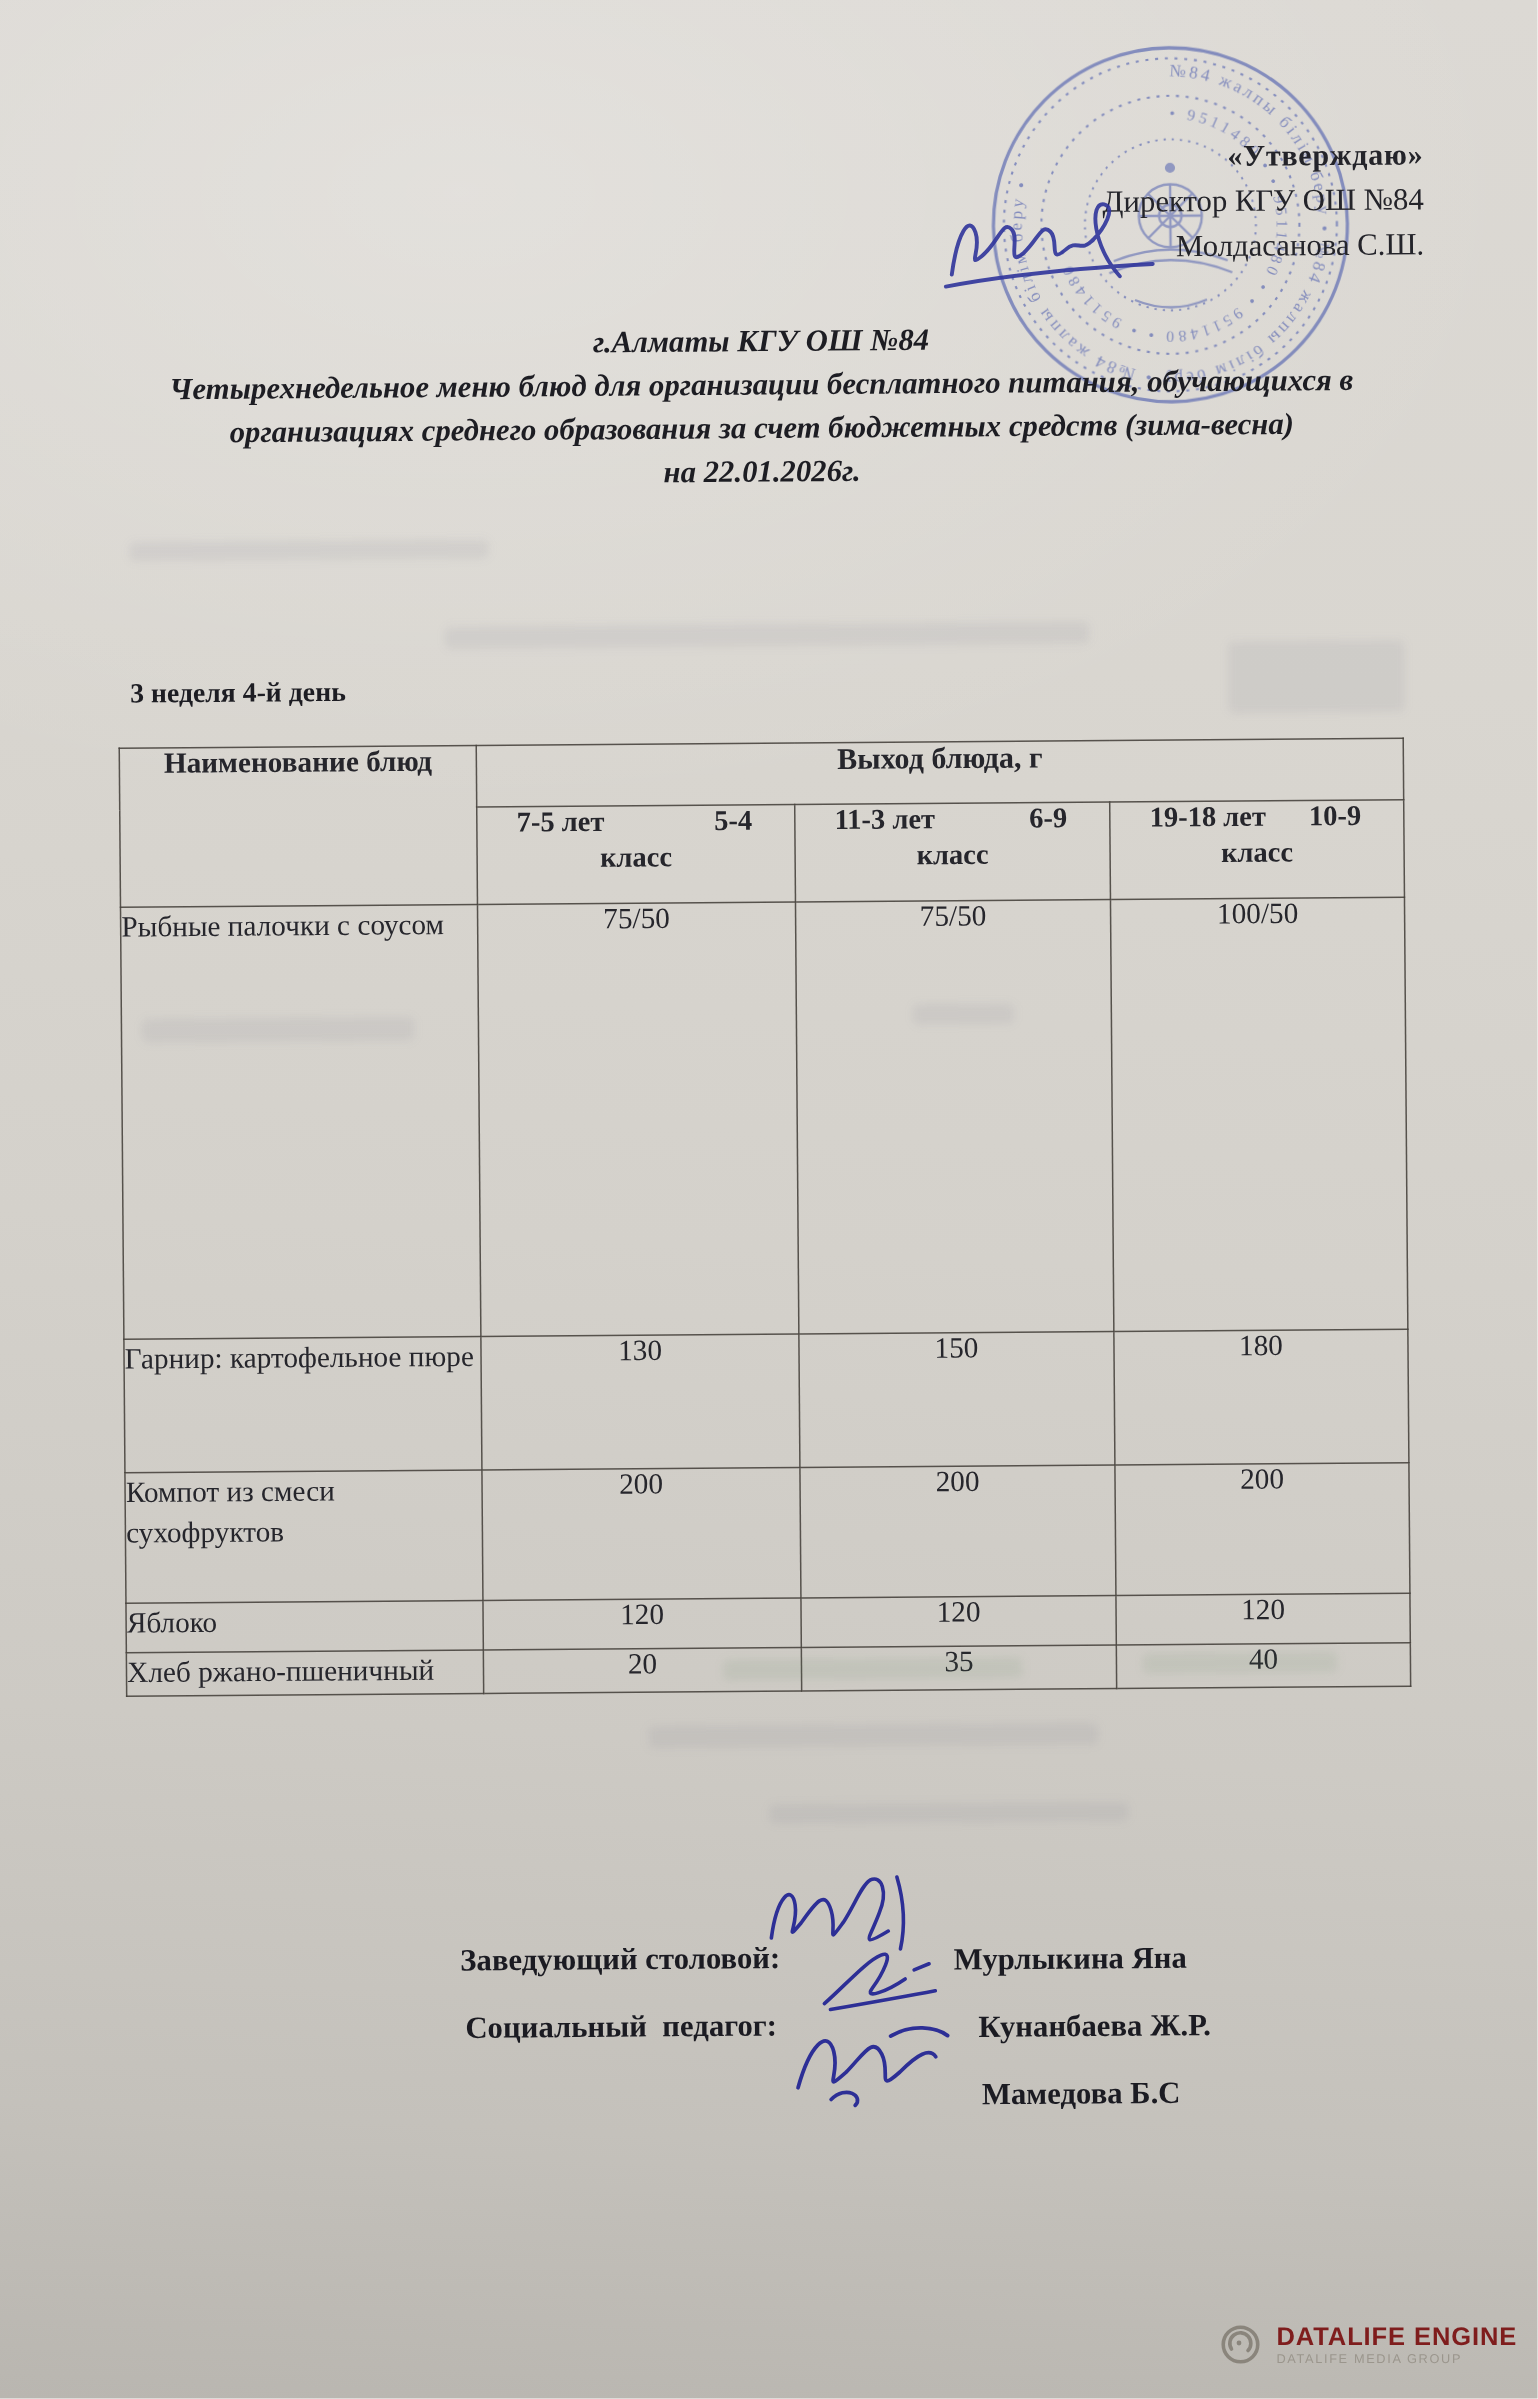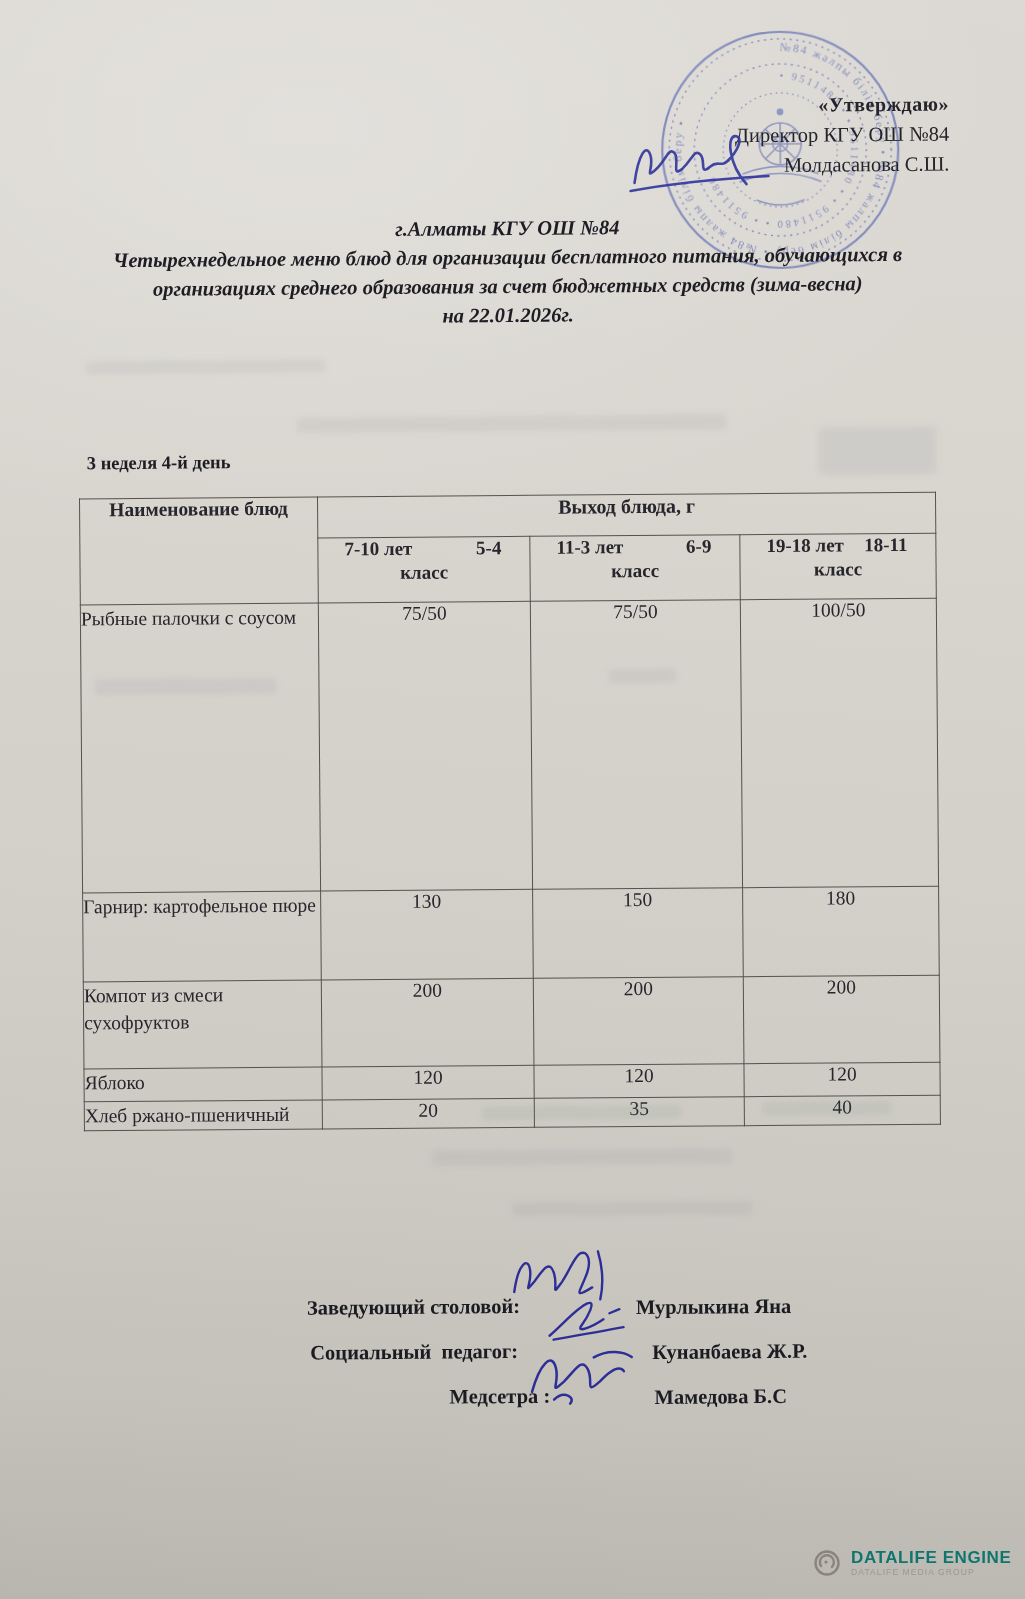--- a/index.html
+++ b/index.html
@@ -47,21 +47,21 @@
   .sig-scribble{position:absolute;z-index:4;}
 
   
   .ghost{position:absolute;background:rgba(105,100,120,.09);filter:blur(3px);border-radius:4px;z-index:1;}
   .ghost.green{background:rgba(90,125,92,.10);}
 
   
   .watermark{position:absolute;left:812px;top:1548px;display:flex;align-items:center;gap:9px;z-index:5;}
   .wm-text{display:flex;flex-direction:column;}
   .wm-title{font-family:"Liberation Sans","DejaVu Sans",sans-serif;font-weight:bold;
-    font-size:17px;letter-spacing:.6px;color:#0f766e;line-height:18px;}
+    font-size:17px;letter-spacing:.6px;color:#7f1d1d;line-height:18px;}
   .wm-sub{font-family:"Liberation Sans","DejaVu Sans",sans-serif;font-size:8.5px;
     letter-spacing:1.1px;color:#9b968d;line-height:10px;}
 </style>
 </head>
 <body>
 
 <div class="paper">
 
   <div class="ghost" style="left:90px;top:358px;width:240px;height:13px;"></div>
   <div class="ghost" style="left:300px;top:416px;width:430px;height:15px;"></div>
@@ -136,36 +136,36 @@
         <col style="width:196px">
       </colgroup>
     <tbody>
         <tr class="rh1">
       <td class="namehead" rowspan="2">Наименование блюд</td>
       <td class="spanhead" colspan="3">Выход блюда, г</td>
     </tr>
     <tr class="rh2">
       <td class="agehead">
         <div class="age-line">
-              <span>7-10 лет</span>
+              <span>7-5 лет</span>
               <span>5-4</span>
             </div>
         <div class="grade-line">класс</div>
       </td>
       <td class="agehead">
         <div class="age-line">
               <span>11-3 лет</span>
               <span>6-9</span>
             </div>
         <div class="grade-line">класс</div>
       </td>
       <td class="agehead">
         <div class="age-line">
               <span>19-18 лет</span>
-              <span>18-11</span>
+              <span>10-9</span>
             </div>
         <div class="grade-line">класс</div>
       </td>
     </tr>
     <tr class="r1">
       <td class="dish">Рыбные палочки с соусом</td>
       <td class="val">75/50</td>
       <td class="val">75/50</td>
       <td class="val">100/50</td>
     </tr>
@@ -216,23 +216,20 @@
     <span>Кунанбаева Ж.Р.</span>
   </div>
   <svg class="sig-scribble" style="left:540px;top:1296px;" width="95" height="52" viewBox="0 0 95 52">
     <g fill="none" stroke="#2d2f96" stroke-width="2.4" stroke-linecap="round">
       <path d="M6,40 C20,28 34,12 44,8 C54,4 44,22 38,30 C32,38 48,32 60,24"></path>
       <path d="M10,44 C34,40 58,36 80,32"></path>
       <path d="M66,18 l10,-4"></path>
     </g>
   </svg>
 
-  <div class="sig-line" style="left:425px;top:1362px;">
-    <span>Медсетра :</span>
-  </div>
   <div class="sig-line" style="left:630px;top:1364px;">
     <span>Мамедова Б.С</span>
   </div>
   <svg class="sig-scribble" style="left:520px;top:1340px;" width="118" height="66" viewBox="0 0 118 66">
     <g fill="none" stroke="#2d2f96" stroke-width="2.5" stroke-linecap="round">
       <path d="M8,52 C16,24 28,12 32,28 C36,44 24,56 40,42 C52,30 58,18 64,30 C70,42 60,56 76,42 C88,30 96,26 100,32"></path>
       <path d="M70,18 C84,10 100,12 108,18"></path>
       <path d="M30,60 C40,50 52,58 46,64"></path>
     </g>
   </svg>

